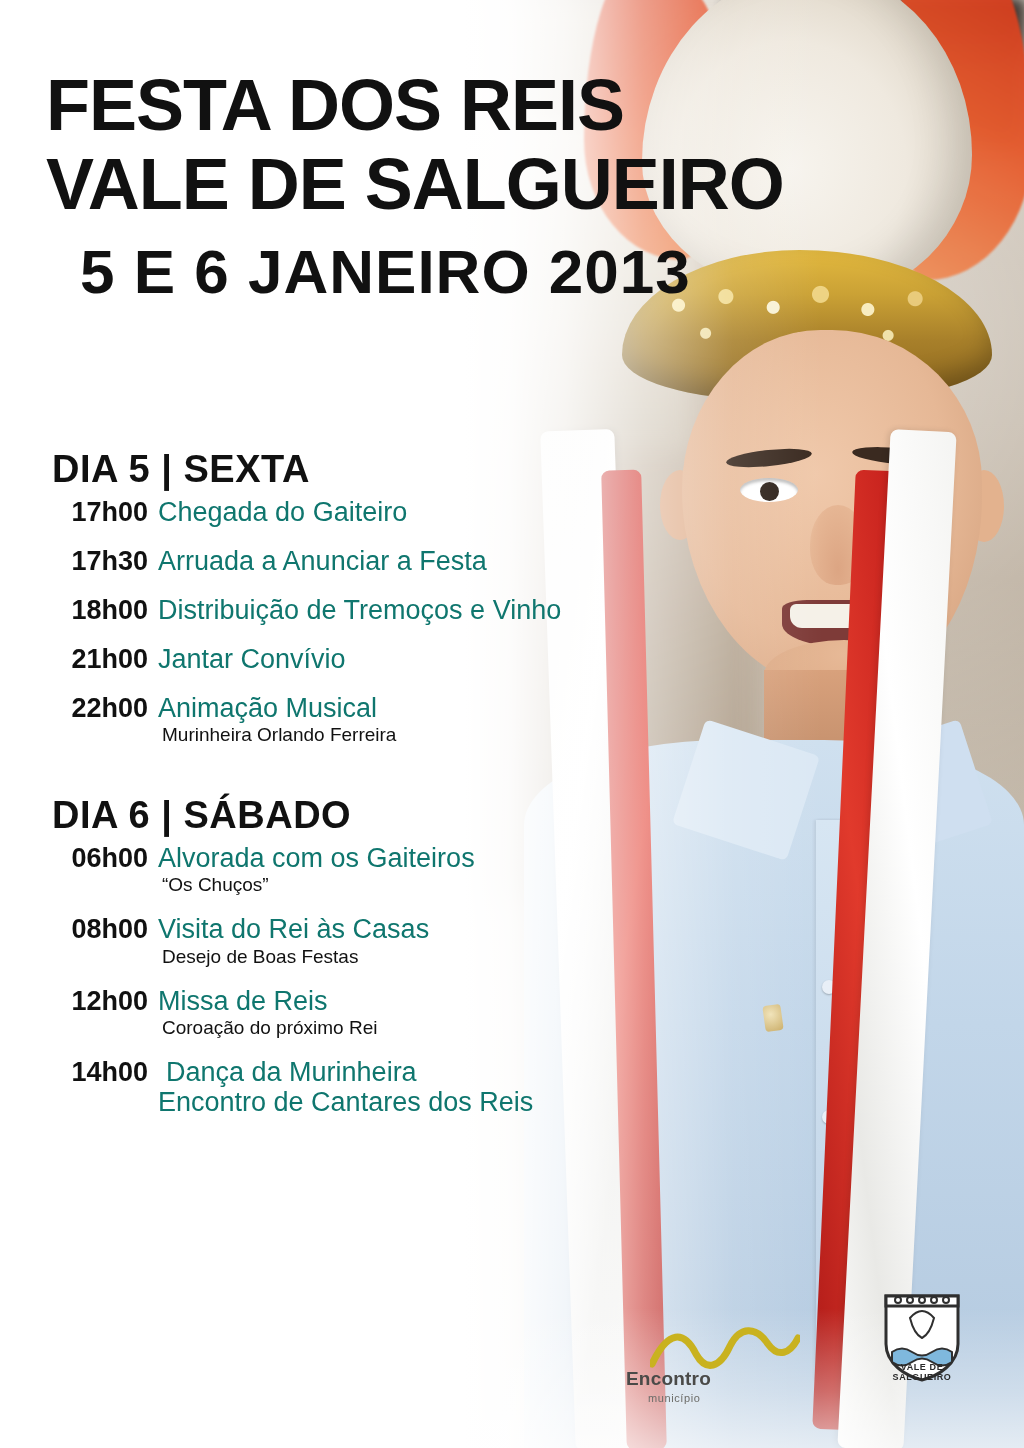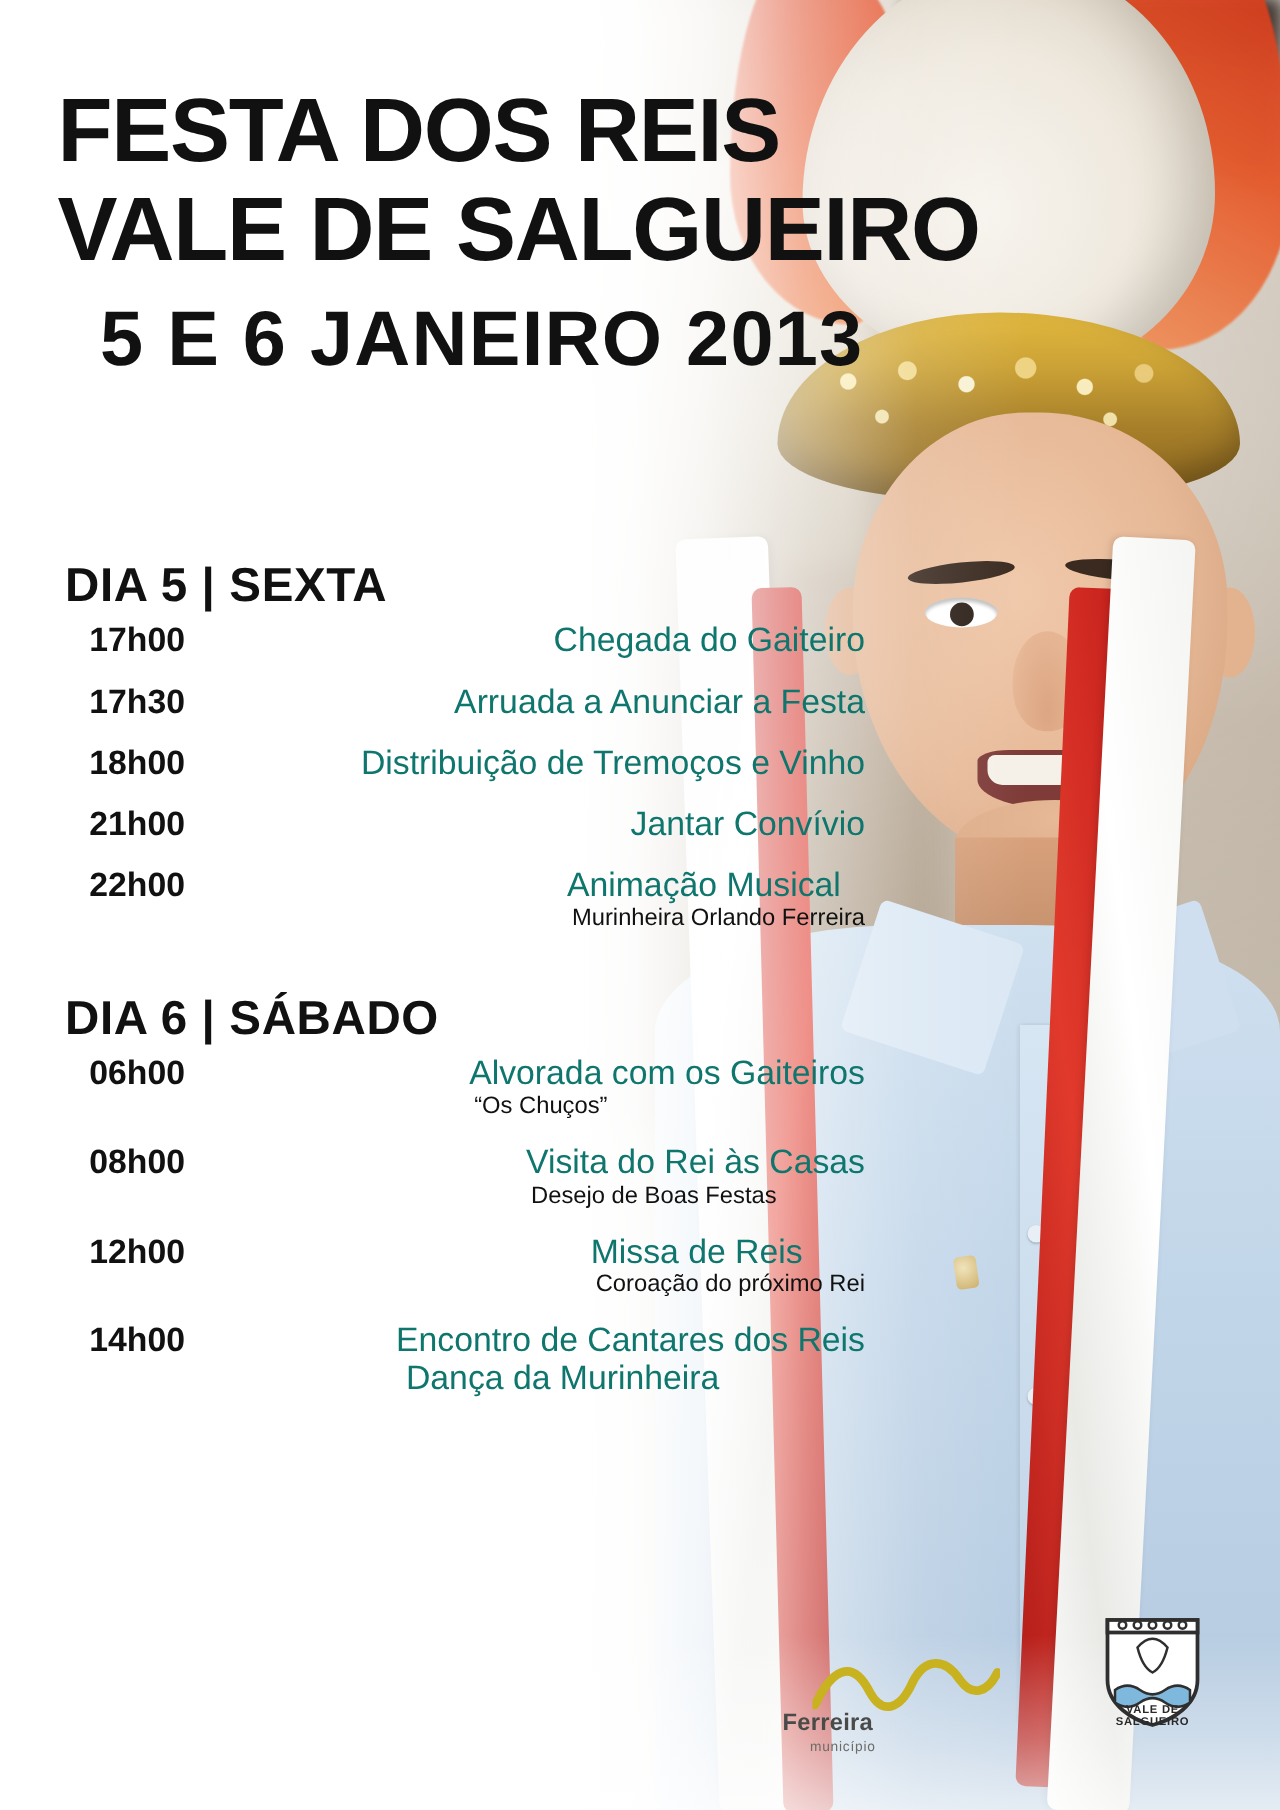--- a/index.html
+++ b/index.html
@@ -266,21 +266,20 @@
     font-size: 38px;
     letter-spacing: 0.5px;
     color: #111;
     margin: 0 0 2px 0;
   }
   .day-block.second { margin-top: 48px; }
   .event {
     display: flex;
     align-items: baseline;
     margin-top: 18px;
-    justify-content: space-between;
   }
   .event.first { margin-top: 6px; }
   .event-time {
     font-weight: 700;
     font-size: 27px;
     color: #111;
     flex: 0 0 auto;
     min-width: 96px;
     text-align: right;
     letter-spacing: 0;
@@ -477,35 +476,35 @@
           <div class="event-time">12h00</div>
           <div class="event-body">
             <div class="event-title">Missa de Reis</div>
             <div class="event-sub">Coroação do próximo Rei</div>
           </div>
         </div>
 
         <div class="event">
           <div class="event-time">14h00</div>
           <div class="event-body">
+            <div class="event-title second-line">Dança da Murinheira</div>
             <div class="event-title">Encontro de Cantares dos Reis</div>
-            <div class="event-title second-line">Dança da Murinheira</div>
           </div>
         </div>
       </div>
 
     </div>
 
     <div class="logos">
 
       <div class="logo-mirandela">
         <svg class="wave" width="150" height="46" viewBox="0 0 150 46">
           <path d="M2 40 C 18 6, 34 6, 46 30 C 56 48, 70 44, 80 22 C 90 2, 106 2, 118 20 C 128 34, 140 30, 148 14" fill="none" stroke="#c9b21f" stroke-width="7" stroke-linecap="round"></path>
         </svg>
-        <div class="m-text">Ferreira</div>
+        <div class="m-text">Encontro</div>
         <div class="m-sub">município</div>
       </div>
 
       <div class="logo-freguesia">
         <div class="shield-wrap">
           <svg width="92" height="100" viewBox="0 0 92 100">
             <path d="M10 12 H82 V60 C82 80 62 92 46 96 C30 92 10 80 10 60 Z" fill="#ffffff" stroke="#2f2f2f" stroke-width="3"></path>
             <rect x="10" y="12" width="72" height="10" fill="#ffffff" stroke="#2f2f2f" stroke-width="3"></rect>
             <g stroke="#2f2f2f" stroke-width="2" fill="none">
               <circle cx="22" cy="16" r="3"></circle>

